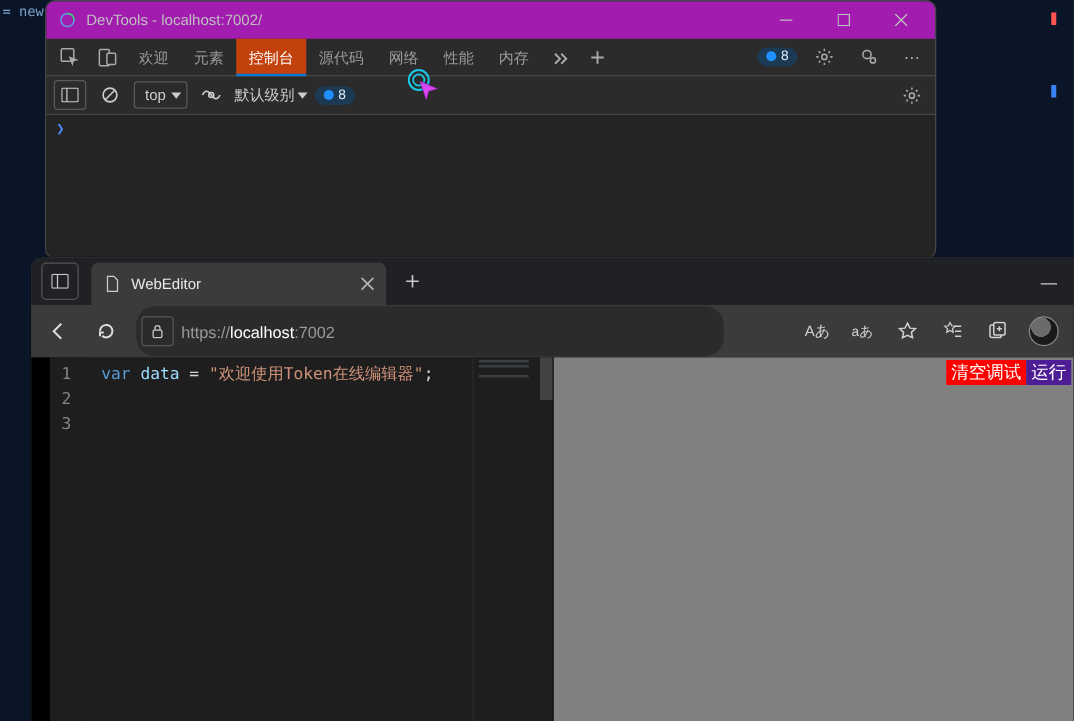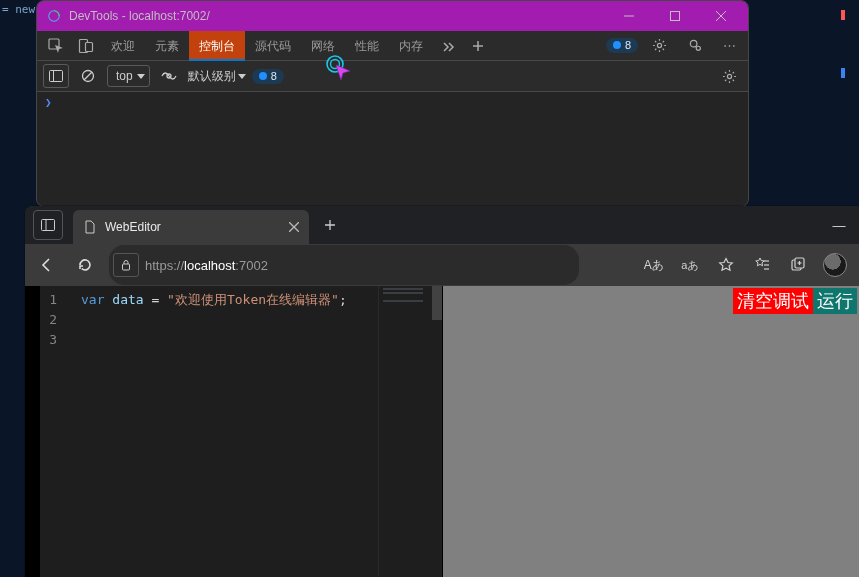--- a/index.html
+++ b/index.html
@@ -274,23 +274,23 @@
     .minimap-slice { position:absolute; top:2px; left:4px; width: 40px; height: 2px; background: #3a3d41; box-shadow: 0 4px 0 #3a3d41, 0 12px 0 #3a3d41; }
     .editor-scrollbar { width: 10px; background: #1e1e1e; position: relative; }
     .editor-sb-thumb { position: absolute; top: 0; left: 0; width: 10px; height: 34px; background: #424242; }
 
     .output-pane {
       flex: 1;
       background: #808080;
       position: relative;
     }
     .out-btns { position: absolute; top: 2px; right: 2px; display: flex; }
-    .out-btn { font-size: 18px; padding: 1px 4px; color: #fff; font-family: Liberation Mono, monospace; }
+    .out-btn { font-size: 14px; padding: 1px 4px; color: #fff; font-family: Liberation Mono, monospace; }
     .out-btn.red { background: #ff0000; }
-    .out-btn.blue { background: #0f766e; }
+    .out-btn.blue { background: #4c1d95; }
 
     
     .cursor-overlay {
       position: absolute;
       top: 55px;
       left: 326px;
       width: 26px;
       height: 26px;
       pointer-events: none;
     }

